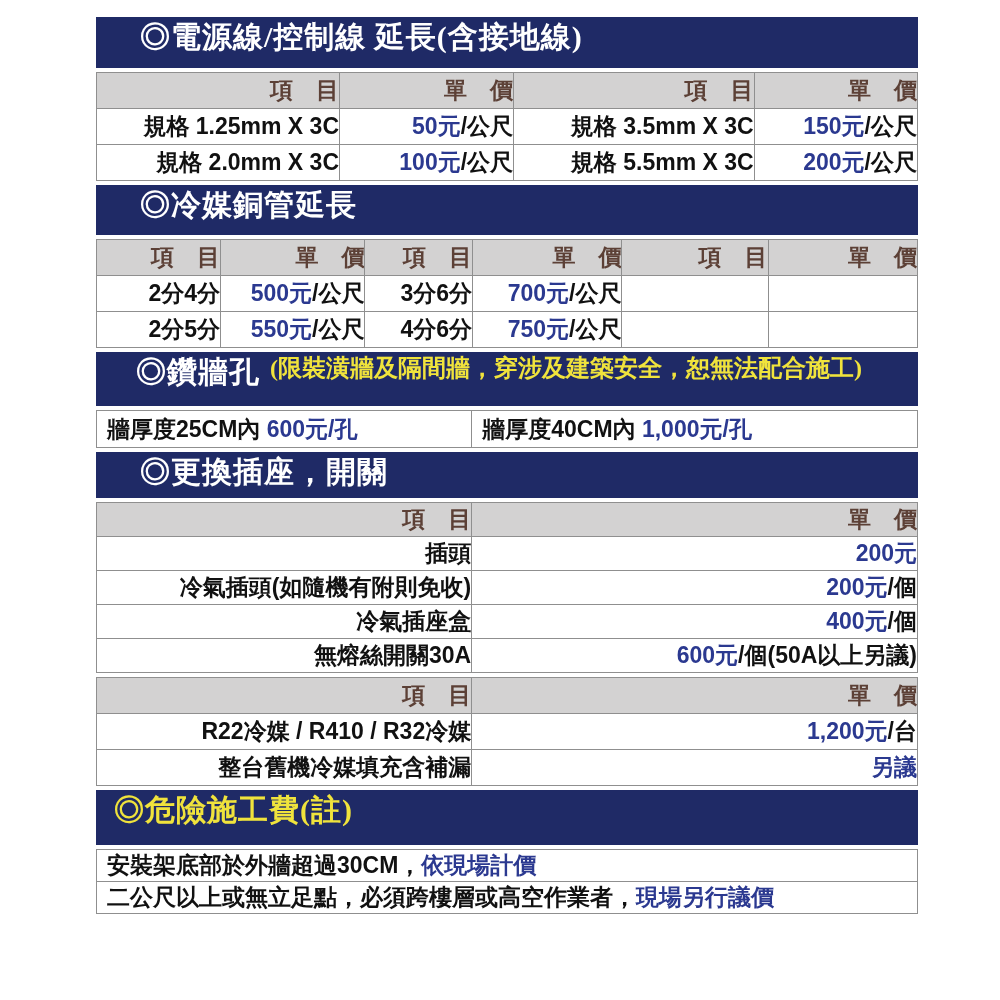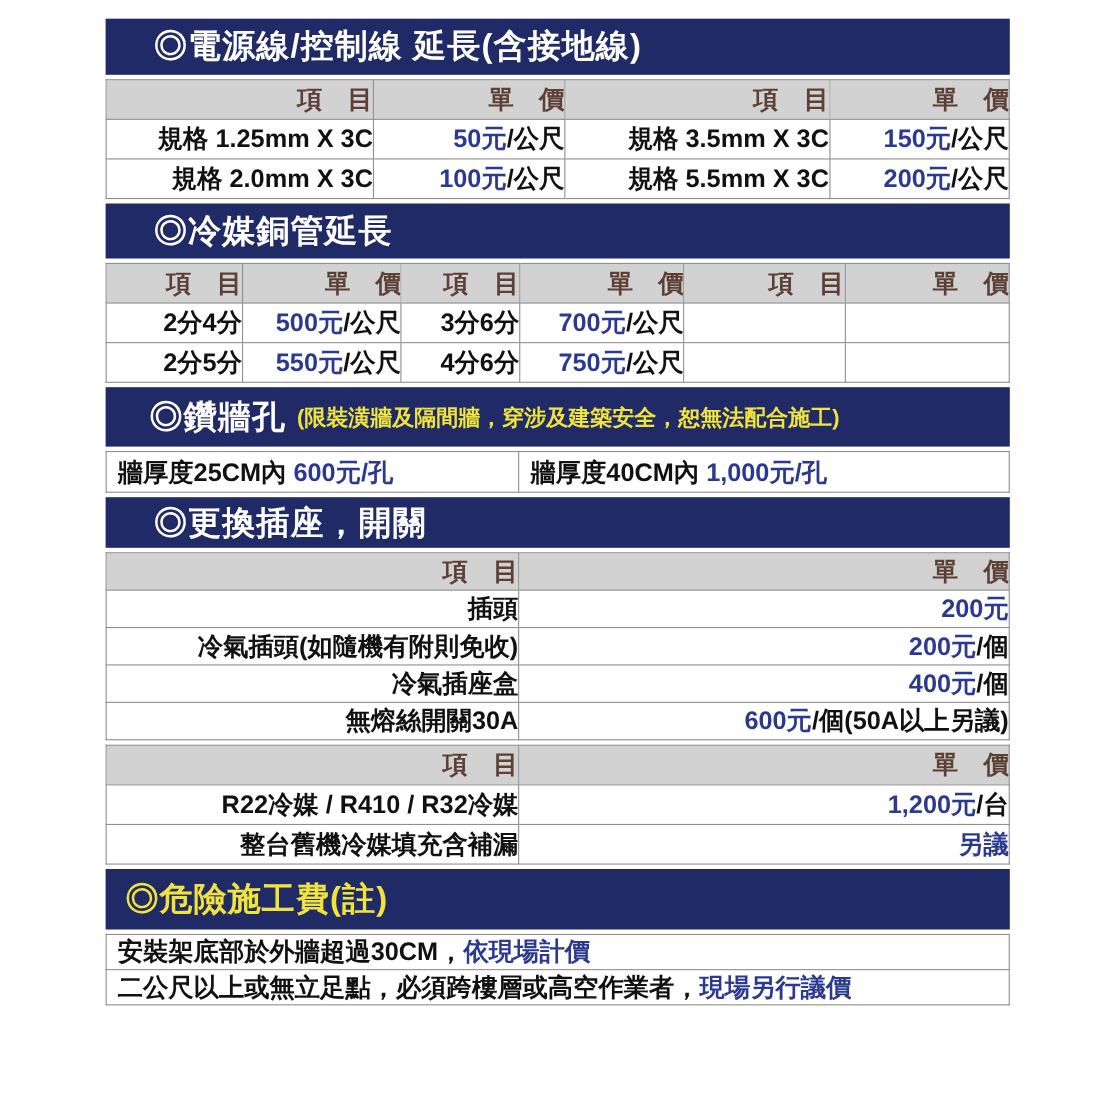--- a/index.html
+++ b/index.html
@@ -7,29 +7,29 @@
     --header_bg:#d3d2d2; --header_text:#5c4036; --text:#111111; --border:#8f8f8f;
   }
   *{box-sizing:border-box;}
   html,body{margin:0;padding:0;}
   body{
     width:1000px;height:1000px;background:#ffffff;overflow:hidden;
     font-family:"Liberation Sans", sans-serif;font-weight:bold;color:var(--text);
   }
   .sheet{position:absolute;left:96px;top:17px;width:822px;}
   .bar{
-    background:var(--navy);color:#fff;display:flex;align-items:center;
-    padding-left:44px;margin-top:4px;
+    background:var(--navy);color:#fff;display:flex;
+    padding-left:44px;margin-top:4px;font-family:Liberation Serif, serif;
   }
   .bar.first{margin-top:0;}
   .bar-title{font-size:30px;letter-spacing:1px;white-space:nowrap;}
   .bar1{height:51px;} .bar2{height:50px;} .bar3{height:54px;padding-left:40px;}
   .bar4{height:46px;} .bar5{height:46px;}
   .bar6{height:55px;padding-left:18px;}
-  .bar-note-yellow{color:var(--yellow);font-size:20px;margin-left:10px;white-space:nowrap;}
+  .bar-note-yellow{color:var(--yellow);font-size:24px;margin-left:10px;white-space:nowrap;}
   .bar6 .bar-title{color:var(--yellow);}
   .bar6-note{color:var(--yellow);font-size:17px;line-height:21px;margin-left:28px;}
   .bar6-note .line2{padding-left:112px;}
   table{border-collapse:collapse;width:100%;margin-top:4px;table-layout:fixed;}
   td{border:1px solid var(--border);padding:0 0 0 10px;white-space:nowrap;overflow:hidden;}
   .hdr td{
     background:var(--header_bg);color:var(--header_text);
     text-align:center;font-size:21px;height:29px;padding:0;
   }
   .t1 td,.t2 td,.t4 td,.t5 td{font-size:23px;text-align:right;}

